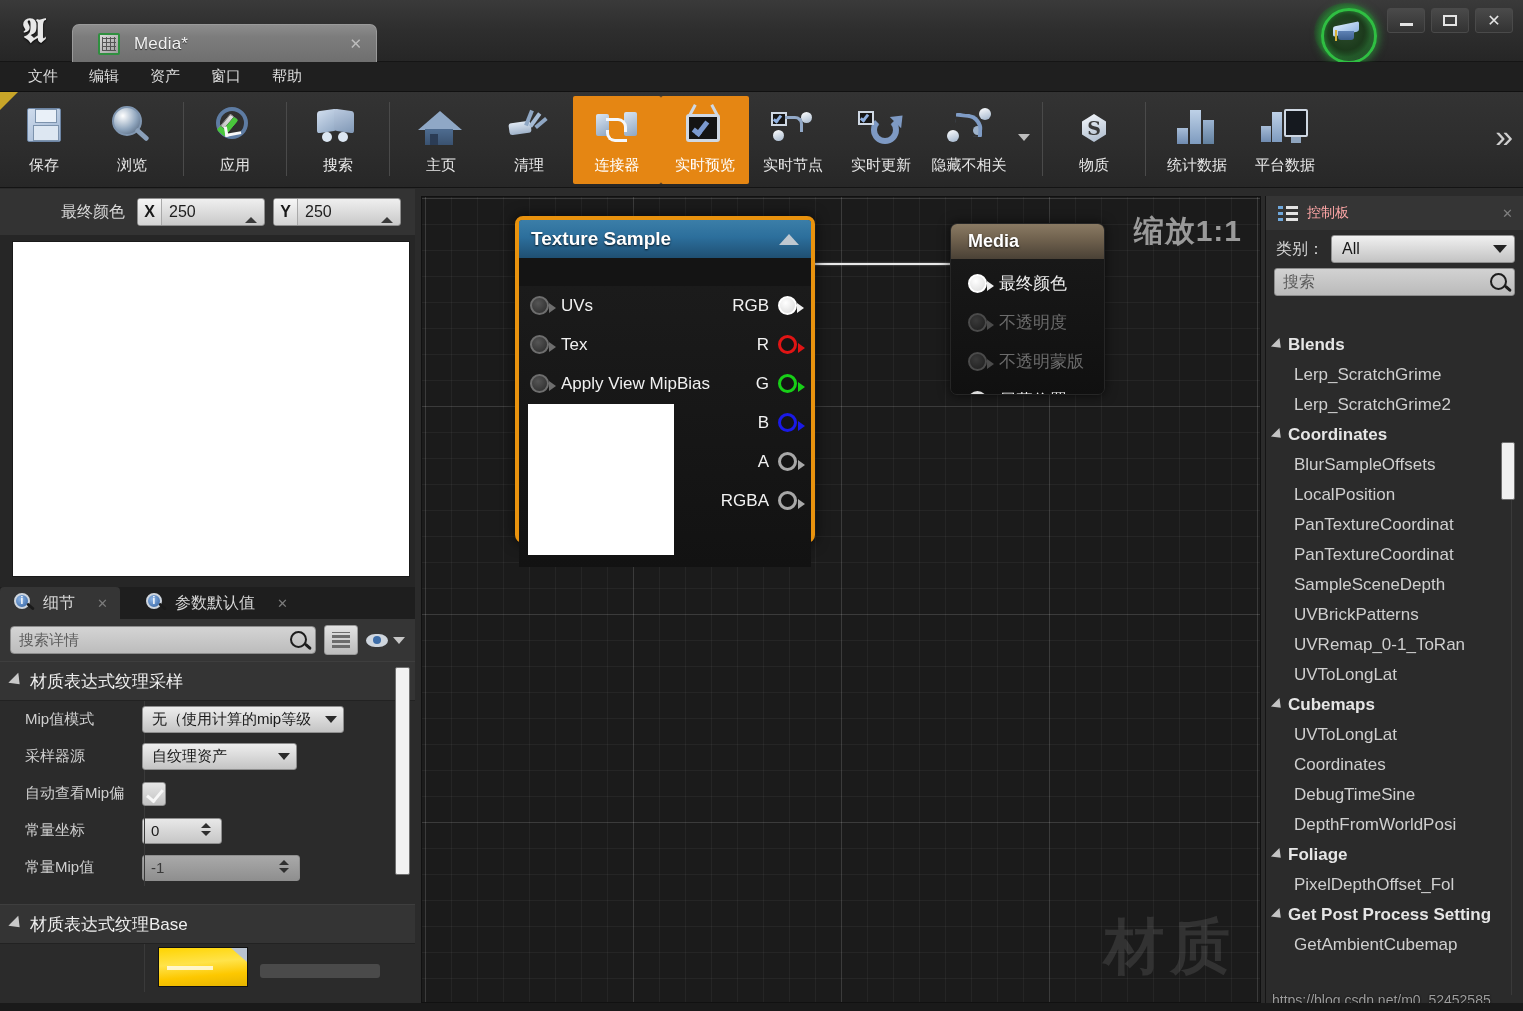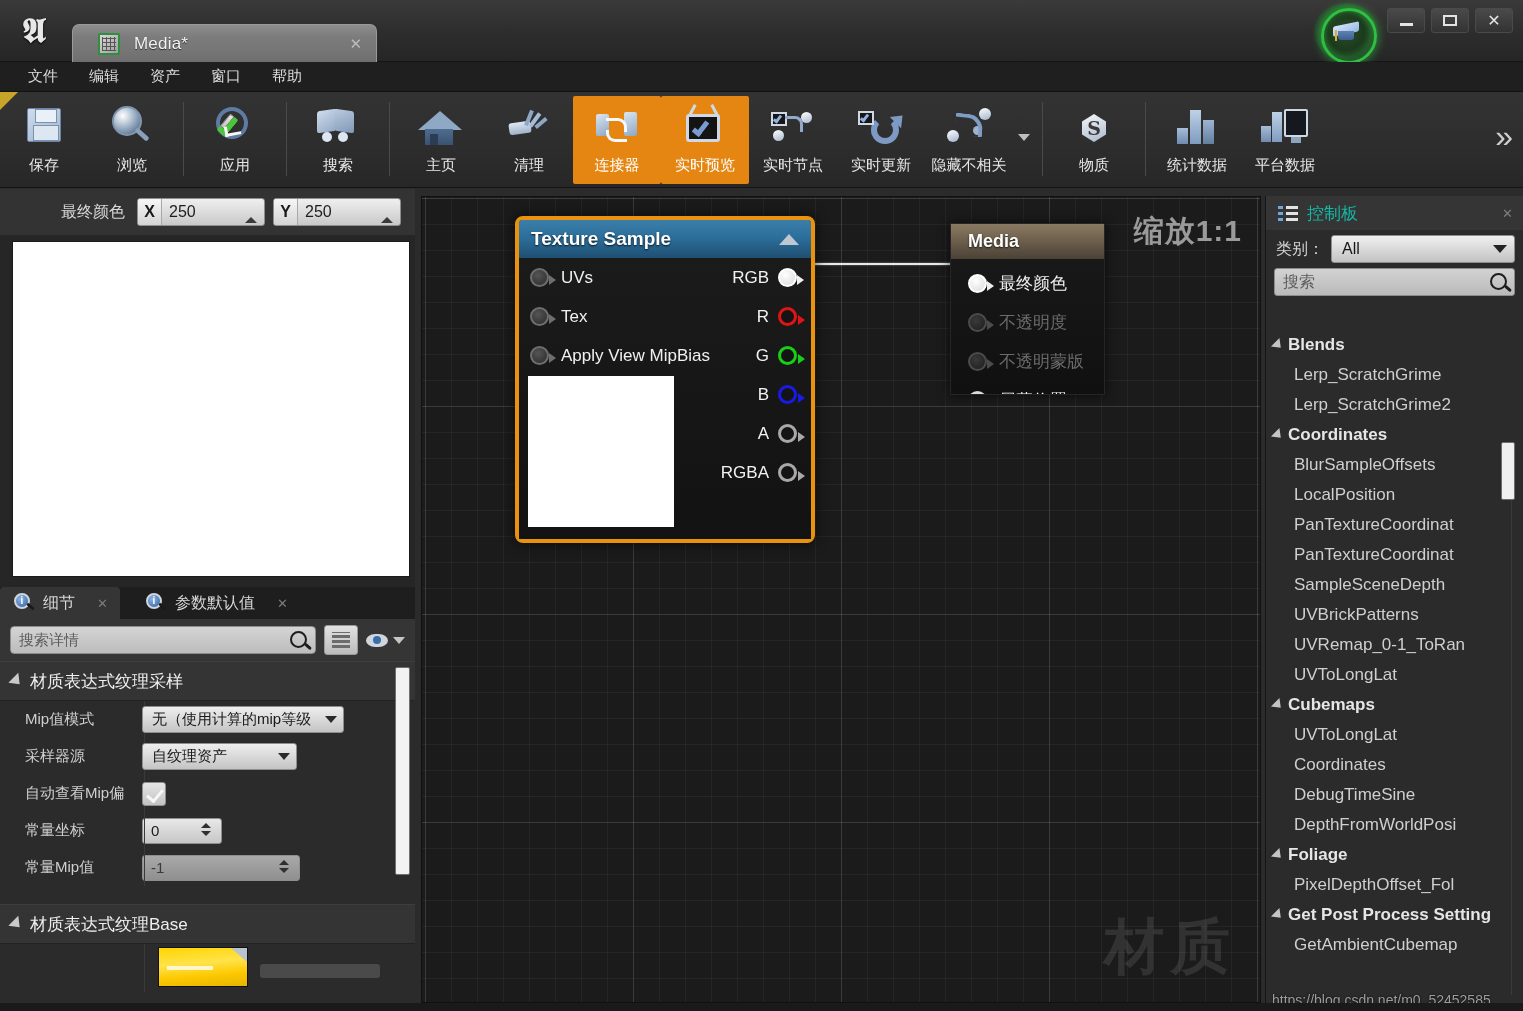--- a/index.html
+++ b/index.html
@@ -314,41 +314,41 @@
     border:4px solid #e8920e; border-radius:8px;
     background:#141414; box-shadow:0 0 14px rgba(0,0,0,.7);
   }
   .ts-hdr{
     height:38px; border-radius:3px 3px 0 0;
     background:linear-gradient(180deg,#3b7ea8 0%,#2c6f9c 45%,#1f4f72 100%);
     display:flex; align-items:center; padding:0 12px;
   }
   .ts-title{ color:#fff; font-size:19px; font-weight:bold; text-shadow:0 1px 2px rgba(0,0,0,.8); }
   .ts-collapse{ margin-left:auto; width:0;height:0;border-left:10px solid transparent;border-right:10px solid transparent;border-bottom:11px solid #bfc8d0; cursor:pointer;}
-  .ts-body{ position:relative; height:281px; background:linear-gradient(180deg,#1b1b1b,#121212); }
+  .ts-body{ position:relative; height:281px; background:linear-gradient(180deg,#1b1b1b,#121212);margin-top:28px; }
   .pin-row{ height:39px; display:flex; align-items:center; }
   .pin{ width:19px; height:19px; border-radius:50%; position:relative; flex:0 0 auto; }
   .pin:after{ content:""; position:absolute; left:17px; top:5px; width:0;height:0;
     border-top:5px solid transparent;border-bottom:5px solid transparent;border-left:7px solid currentColor; }
   .pin.in{ margin-left:11px; background:radial-gradient(circle at 40% 35%,#555,#2a2a2a); border:2px solid #6e6e6e; color:#6e6e6e;}
   .pin-label{ color:#f0f0f0; font-size:17px; margin-left:12px; }
   .out-row{ position:absolute; right:0; display:flex; align-items:center; justify-content:flex-end; width:160px; height:39px; }
   .out-label{ color:#f2f2f2; font-size:17px; margin-right:9px; }
   .pin.out{ margin-right:14px; }
   .pin.fill-w{ background:radial-gradient(circle at 38% 32%,#fff,#d8d8d8); border:2px solid #ffffff; color:#f0f0f0; }
   .pin.ring-r{ background:#141414; border:3px solid #e01414; color:#e01414; }
   .pin.ring-g{ background:#141414; border:3px solid #17cf17; color:#17cf17; }
   .pin.ring-b{ background:#141414; border:3px solid #1a1ae6; color:#1a1ae6; }
   .pin.ring-gy{ background:#141414; border:3px solid #a8a8a8; color:#a8a8a8; }
   .ts-preview{ position:absolute; left:9px; top:118px; width:146px; height:151px; background:#fff; }
 
   
   .node-md{
     position:absolute; left:528px; top:26px; width:155px; height:172px;
-    border-radius:1px; background:#141414; border:1px solid #262626;
+    border-radius:7px; background:#141414; border:1px solid #262626;
     box-shadow:0 0 12px rgba(0,0,0,.65); overflow:hidden;
   }
   .md-hdr{
     height:35px; background:linear-gradient(180deg,#8a7a63 0%,#6d5f4c 48%,#4a4136 100%);
     display:flex; align-items:center; padding-left:17px;
   }
   .md-title{ color:#fff; font-size:18px; font-weight:bold; text-shadow:0 1px 2px rgba(0,0,0,.8); }
   .md-body{ padding-top:5px; background:linear-gradient(180deg,#181818,#101010); height:137px; }
   .md-row{ height:39px; display:flex; align-items:center; padding-left:17px; }
   .md-row .lbl{ color:#f0f0f0; font-size:17px; margin-left:12px; }
@@ -358,21 +358,21 @@
   .pin.md-ring{ background:#141414; border:3px solid #dcdcdc; color:#dcdcdc; }
 
   
   .right-panel{ position:absolute; left:1265px; top:196px; width:258px; height:815px; background:#2b2b2b; border-left:1px solid #151515;}
   .rp-tab{
     height:34px; background:#353535; display:flex; align-items:center; padding:0 10px 0 12px;
   }
   .rp-ico{ width:20px; height:16px; position:relative; flex:0 0 auto;}
   .rp-ico:before{content:"";position:absolute;left:0;top:1px;width:5px;height:3px;background:#6fa8dc;box-shadow:0 6px 0 #6fa8dc,0 12px 0 #6fa8dc;}
   .rp-ico:after{content:"";position:absolute;left:8px;top:1px;width:12px;height:3px;background:#e3e3e3;box-shadow:0 6px 0 #e3e3e3,0 12px 0 #e3e3e3;}
-  .rp-title{ color:#14b8a6; font-size:17px; margin-left:9px; }
+  .rp-title{ color:#fca5a5; font-size:14px; margin-left:9px; }
   .rp-x{ margin-left:auto; color:#7f7f7f; font-size:13px; cursor:pointer;}
   .cat-row{ height:38px; display:flex; align-items:center; padding:0 8px 0 10px; gap:7px; background:#2b2b2b;}
   .cat-label{ color:#d6d6d6; font-size:16px; white-space:nowrap; }
   .cat-combo{
     flex:1; height:28px; border-radius:3px; border:1px solid #8e8e8e;
     background:linear-gradient(180deg,#f0f0f0,#c3c3c3);
     display:flex; align-items:center; justify-content:space-between; padding:0 7px 0 10px;
     color:#161616; font-size:16px; cursor:pointer;
   }
   .cat-combo i{ width:0;height:0;border-left:7px solid transparent;border-right:7px solid transparent;border-top:8px solid #242424;}

